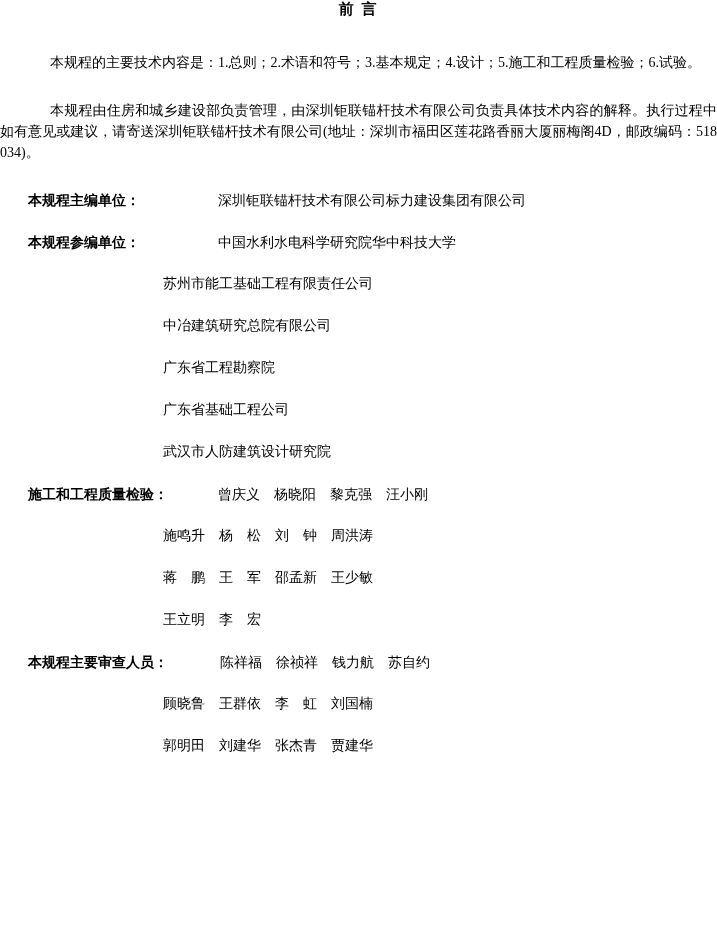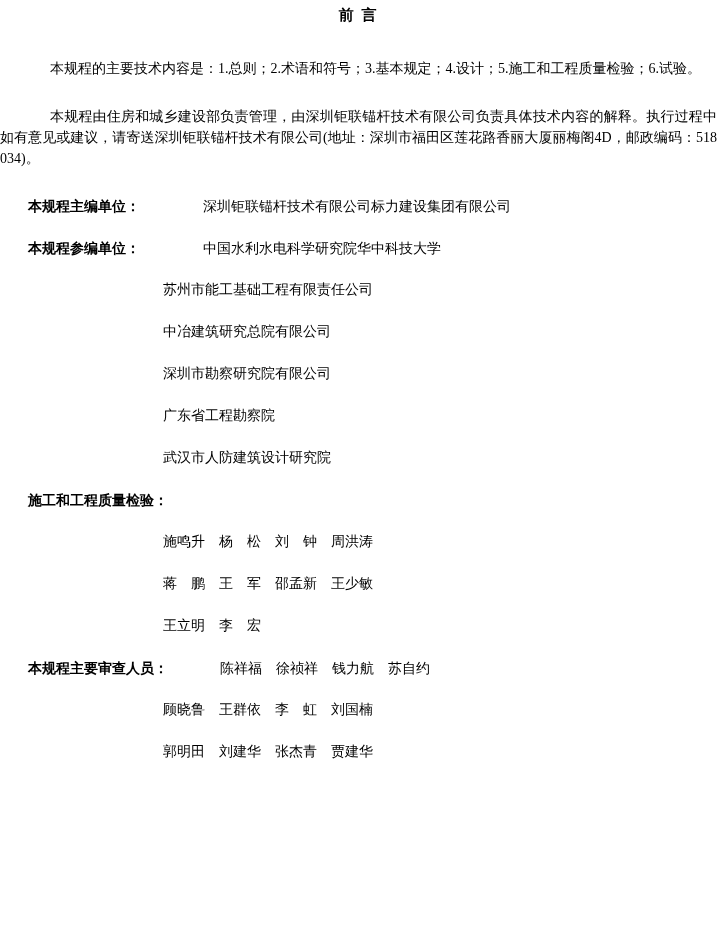--- a/index.html
+++ b/index.html
@@ -13,21 +13,20 @@
     width: 717px;
     height: 933px;
     background: #ffffff;
     overflow: hidden;
     font-family: "Liberation Serif", "DejaVu Serif", serif;
     font-size: 14px;
     color: #000000;
   }
   .doc-title {
     margin: 0;
-    padding-top: 6px;
     text-align: center;
     font-size: 15px;
     font-weight: bold;
     letter-spacing: 2px;
   }
   .para {
     margin: 0;
     line-height: 21px;
     text-indent: 50px;
     text-align: justify;
@@ -46,21 +45,21 @@
   }
   .row .lab {
     position: absolute;
     left: 28px;
     top: 0;
     font-weight: bold;
     white-space: nowrap;
   }
   .row .val {
     position: absolute;
-    left: 203px;
+    left: 218px;
     top: 0;
     white-space: nowrap;
   }
   .row .val.cont { left: 163px; font-family: Liberation Mono, monospace; }
   .row .val.v220 { left: 220px; }
 </style>
 </head>
 <body>
 
 <div class="page">
@@ -81,31 +80,32 @@
       <span class="lab">本规程参编单位：</span>
       <span class="val">中国水利水电科学研究院华中科技大学</span>
     </div>
     <div class="row">
       <span class="val cont">苏州市能工基础工程有限责任公司</span>
     </div>
     <div class="row">
       <span class="val cont">中冶建筑研究总院有限公司</span>
     </div>
     <div class="row">
-      <span class="val cont">深圳市勘察研究院有限公司</span>
+      <span class="val cont">广东省工程勘察院</span>
     </div>
     <div class="row">
-      <span class="val cont">广东省工程勘察院</span>
+      <span class="val cont">广东省基础工程公司</span>
     </div>
     <div class="row">
       <span class="val cont">武汉市人防建筑设计研究院</span>
     </div>
 
     <div class="row">
       <span class="lab">施工和工程质量检验：</span>
+      <span class="val">曾庆义　杨晓阳　黎克强　汪小刚</span>
     </div>
     <div class="row">
       <span class="val cont">施鸣升　杨　松　刘　钟　周洪涛</span>
     </div>
     <div class="row">
       <span class="val cont">蒋　鹏　王　军　邵孟新　王少敏</span>
     </div>
     <div class="row">
       <span class="val cont">王立明　李　宏</span>
     </div>

